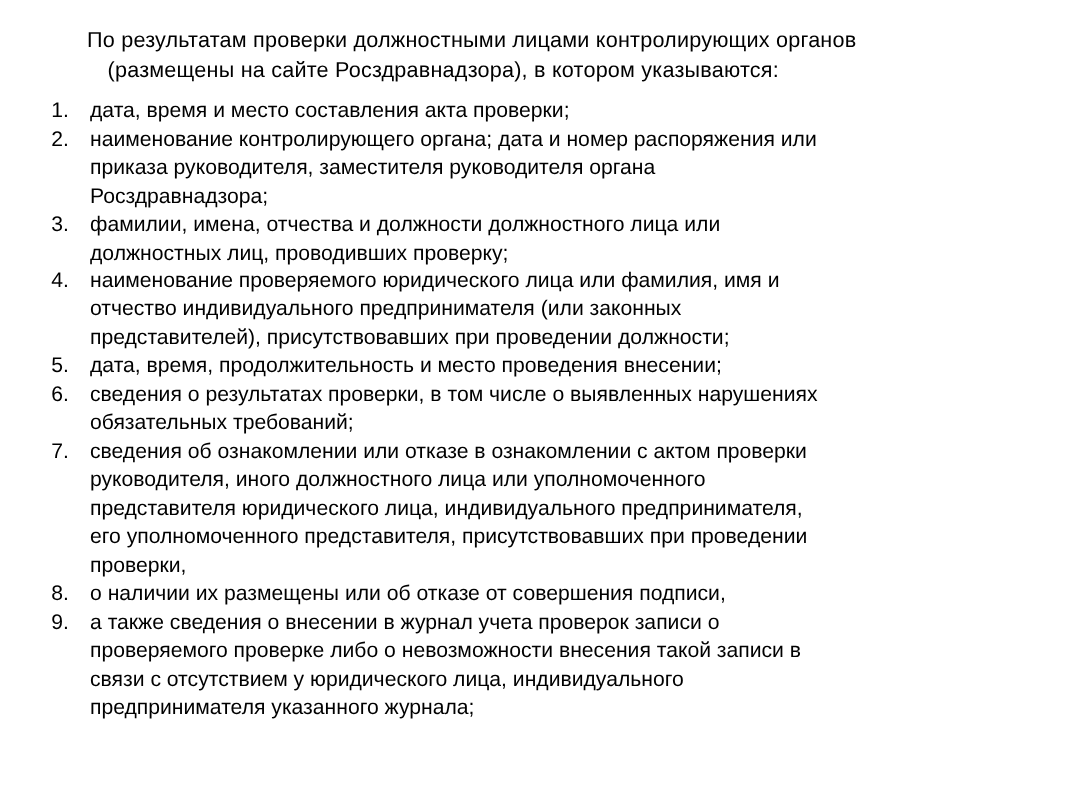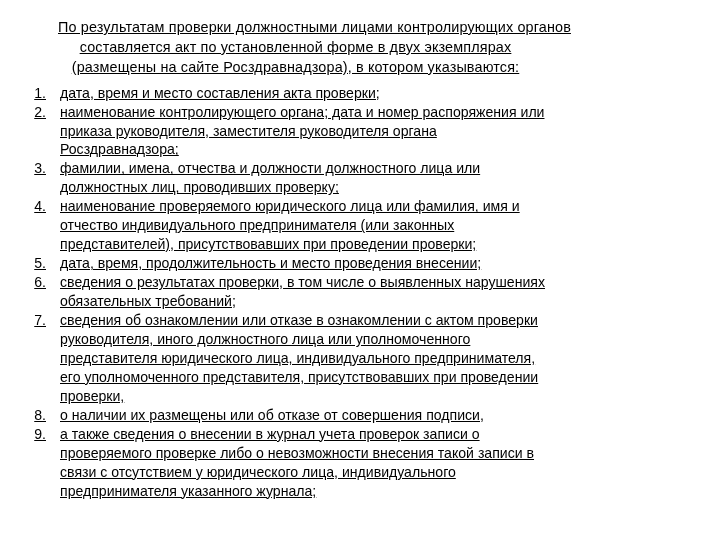--- a/index.html
+++ b/index.html
@@ -13,21 +13,20 @@
     font-family: "Liberation Sans", sans-serif;
     color: #000000;
     overflow: hidden;
   }
   .slide {
     position: relative;
     width: 577px;
     height: 540px;
     box-sizing: border-box;
     padding: 18px 22px 0 14px;
-    text-decoration: underline;
   }
   .intro {
     text-align: center;
     font-size: 14.4px;
     line-height: 1.38;
     margin: 0 22px 6px 44px;
     letter-spacing: 0.01em;
   }
   .intro div {
     white-space: nowrap;
@@ -55,21 +54,20 @@
     flex: 1 1 auto;
   }
 </style>
 </head>
 <body>
 
 <div class="slide">
 
   <div class="intro">
     <div>По результатам проверки должностными лицами контролирующих органов</div>
-    <div>составляется акт по установленной форме в двух экземплярах</div>
     <div>(размещены на сайте Росздравнадзора), в котором указываются:</div>
   </div>
 
   <div class="list">
 
     <div class="item">
       <span class="num">1.</span>
       <span class="txt">дата, время и место составления акта проверки;</span>
     </div>
 
@@ -78,21 +76,21 @@
       <span class="txt">наименование контролирующего органа; дата и номер распоряжения или приказа руководителя, заместителя руководителя органа Росздравнадзора;</span>
     </div>
 
     <div class="item">
       <span class="num">3.</span>
       <span class="txt">фамилии, имена, отчества и должности должностного лица или должностных лиц, проводивших проверку;</span>
     </div>
 
     <div class="item">
       <span class="num">4.</span>
-      <span class="txt">наименование проверяемого юридического лица или фамилия, имя и отчество индивидуального предпринимателя (или законных представителей), присутствовавших при проведении проверки;</span>
+      <span class="txt">наименование проверяемого юридического лица или фамилия, имя и отчество индивидуального предпринимателя (или законных представителей), присутствовавших при проведении должности;</span>
     </div>
 
     <div class="item">
       <span class="num">5.</span>
       <span class="txt">дата, время, продолжительность и место проведения внесении;</span>
     </div>
 
     <div class="item">
       <span class="num">6.</span>
       <span class="txt">сведения о результатах проверки, в том числе о выявленных нарушениях обязательных требований;</span>

